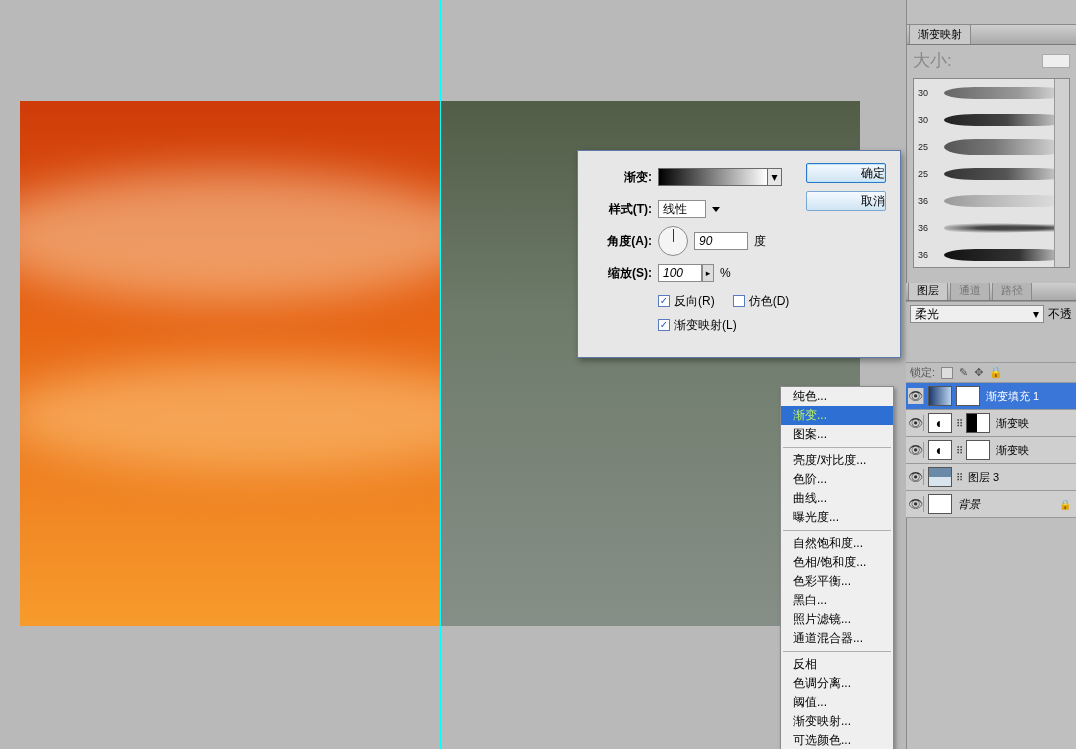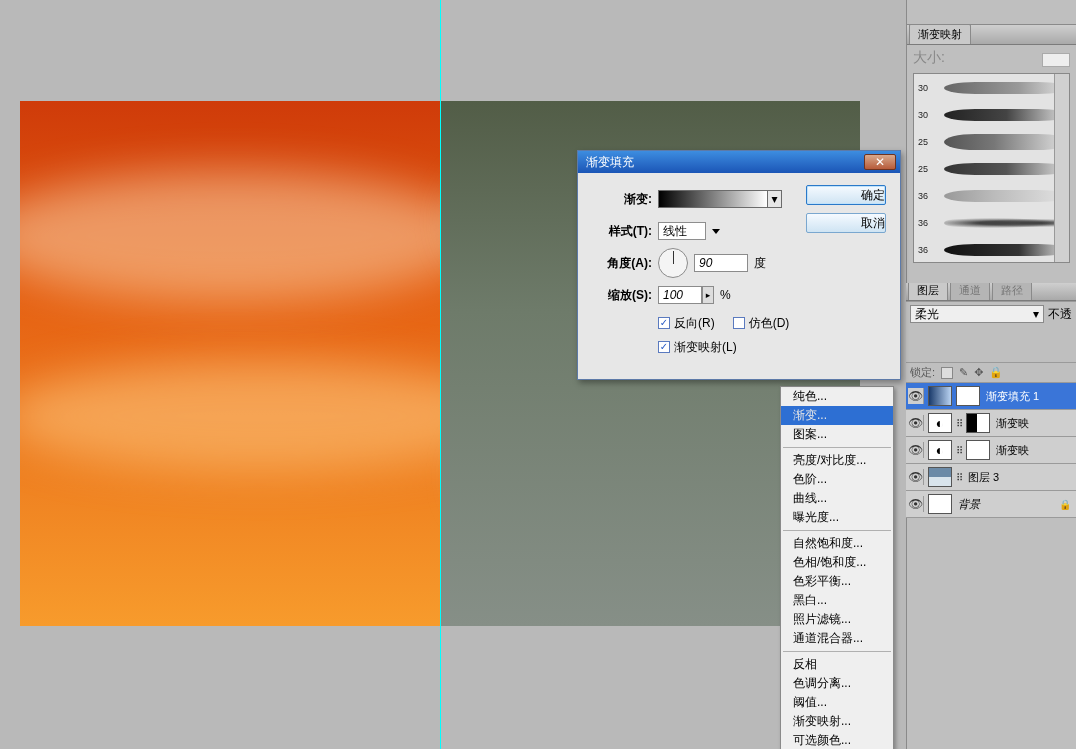--- a/index.html
+++ b/index.html
@@ -18,21 +18,21 @@
 .cloud { position:absolute; border-radius:50%; filter:blur(22px); background:rgba(255,255,255,.45); }
 .cloudL1{ left:-40px; top:70px; width:500px; height:130px; background:rgba(255,235,200,.45);}
 .cloudL2{ left:-20px; top:260px; width:520px; height:110px; background:rgba(255,210,140,.5);} 
 .cloudR1{ left:440px; top:40px; width:420px; height:160px; background:rgba(220,230,220,.5);} 
 .cloudR2{ left:450px; top:300px; width:420px; height:150px; background:rgba(230,235,230,.4);} 
 .guide-v { position:absolute; left:440px; top:0; bottom:-124px; width:1px; background:#00ffff; z-index:3; }
 
 
 .ctx { position:absolute; left:780px; top:386px; width:114px; background:#efefef; border:1px solid #8a8a8a; box-shadow:2px 2px 4px rgba(0,0,0,.3); z-index:30; }
 .ctx li { list-style:none; padding:2px 12px; line-height:15px; white-space:nowrap; cursor:default; }
-.ctx li.hl { background:#2d6fd3; color:#e5e5e5; }
+.ctx li.hl { background:#2d6fd3; color:#bef264; }
 .ctx .sep { height:1px; background:#b0b0b0; margin:3px 2px; }
 
 
 .dlg { position:absolute; left:577px; top:150px; width:324px; background:#e7e7e7; border:1px solid #5d7aa8; box-shadow:2px 3px 6px rgba(0,0,0,.35); z-index:40; }
 .dlg-title { height:22px; background:linear-gradient(180deg,#3d8de0 0%,#1b55b6 100%); color:#fff; display:flex; align-items:center; padding:0 4px 0 8px; }
 .dlg-title span { flex:1; }
 .dlg-close { width:32px; height:16px; background:linear-gradient(#d8a98c,#b75b3a); border:1px solid #6d3320; border-radius:2px; color:#fff; display:flex; align-items:center; justify-content:center; font-size:12px; line-height:1; }
 .dlg-body { padding:12px 14px 18px 14px; position:relative; }
 .dlg-btn { position:absolute; right:14px; width:80px; height:20px; background:linear-gradient(#f5faff,#cfe4f3); border:1px solid #7aa7cf; border-radius:2px; text-align:right; line-height:18px; }
 .btn-ok { top:12px; border-color:#2a79c9; box-shadow:inset 0 0 0 1px #bfe2fb; }
@@ -49,21 +49,21 @@
 .stepper { width:12px; height:18px; border:1px solid #8b8b8b; background:#ddd; display:flex; align-items:center; justify-content:center; font-size:9px;}
 .chk { width:12px; height:12px; border:1px solid #5a7abf; background:#fff; display:inline-flex; align-items:center; justify-content:center; margin-right:4px; color:#2659c4; font-size:10px; line-height:1; }
 
 
 .panel-col { position:absolute; left:906px; top:0; width:170px; height:749px; background:#bfbfbf; border-left:1px solid #8a8a8a; }
 .panel { background:#bfbfbf; }
 .panel .tabs { height:20px; background:linear-gradient(#cfcfcf,#a9a9a9); border-bottom:1px solid #7b7b7b; display:flex; align-items:flex-end; overflow:hidden;}
 .panel .tab { padding:2px 8px; font-size:11px; background:#c9c9c9; border:1px solid #8a8a8a; border-bottom:none; margin-left:2px; border-radius:2px 2px 0 0; }
 .panel .tab.dim { color:#777; background:#b5b5b5;}
 .panel .body { padding:4px 6px; }
-.size-row { display:flex; align-items:flex-end; color:#888; font-size:14px; }
+.size-row { display:flex; align-items:center; color:#888; font-size:17px; }
 .size-box { width:28px; height:14px; border:1px solid #aaa; background:#eee; margin-left:auto; }
 
 .brushlist { height:190px; border:1px solid #888; background:#e3e3e3; margin-top:6px; overflow:hidden; position:relative;}
 .brushlist::after{ content:""; position:absolute; right:0; top:0; bottom:0; width:14px; background:#d0d0d0; border-left:1px solid #999;}
 .brush-row { height:27px; display:flex; align-items:center; gap:12px; padding-left:4px; }
 .brush-num { font-size:9px; width:14px; color:#222;}
 .brush-stroke { flex:1; height:12px; border-radius:50% / 100%; }
 .b1{background:linear-gradient(90deg,#666,#999 60%,transparent 100%);}
 .b2{background:linear-gradient(90deg,#222,#444 50%,transparent 100%);}
 .b3{background:linear-gradient(90deg,#555,#777 40%,transparent 100%);height:16px;}
@@ -99,24 +99,20 @@
 
 <div class="canvas-wrap">
   <div class="cloud cloudL1"></div>
   <div class="cloud cloudL2"></div>
   <div class="cloud cloudR1"></div>
   <div class="cloud cloudR2"></div>
 </div>
 <div class="guide-v"></div>
 
 <div class="dlg">
-  <div class="dlg-title">
-    <span>渐变填充</span>
-    <div class="dlg-close">✕</div>
-  </div>
   <div class="dlg-body">
     <div class="dlg-btn btn-ok">确定</div>
     <div class="dlg-btn btn-cancel">取消</div>
 
     <div class="row">
       <label>渐变:</label>
       <div class="grad-swatch"></div>
       <div class="grad-arrow">▾</div>
     </div>
 

